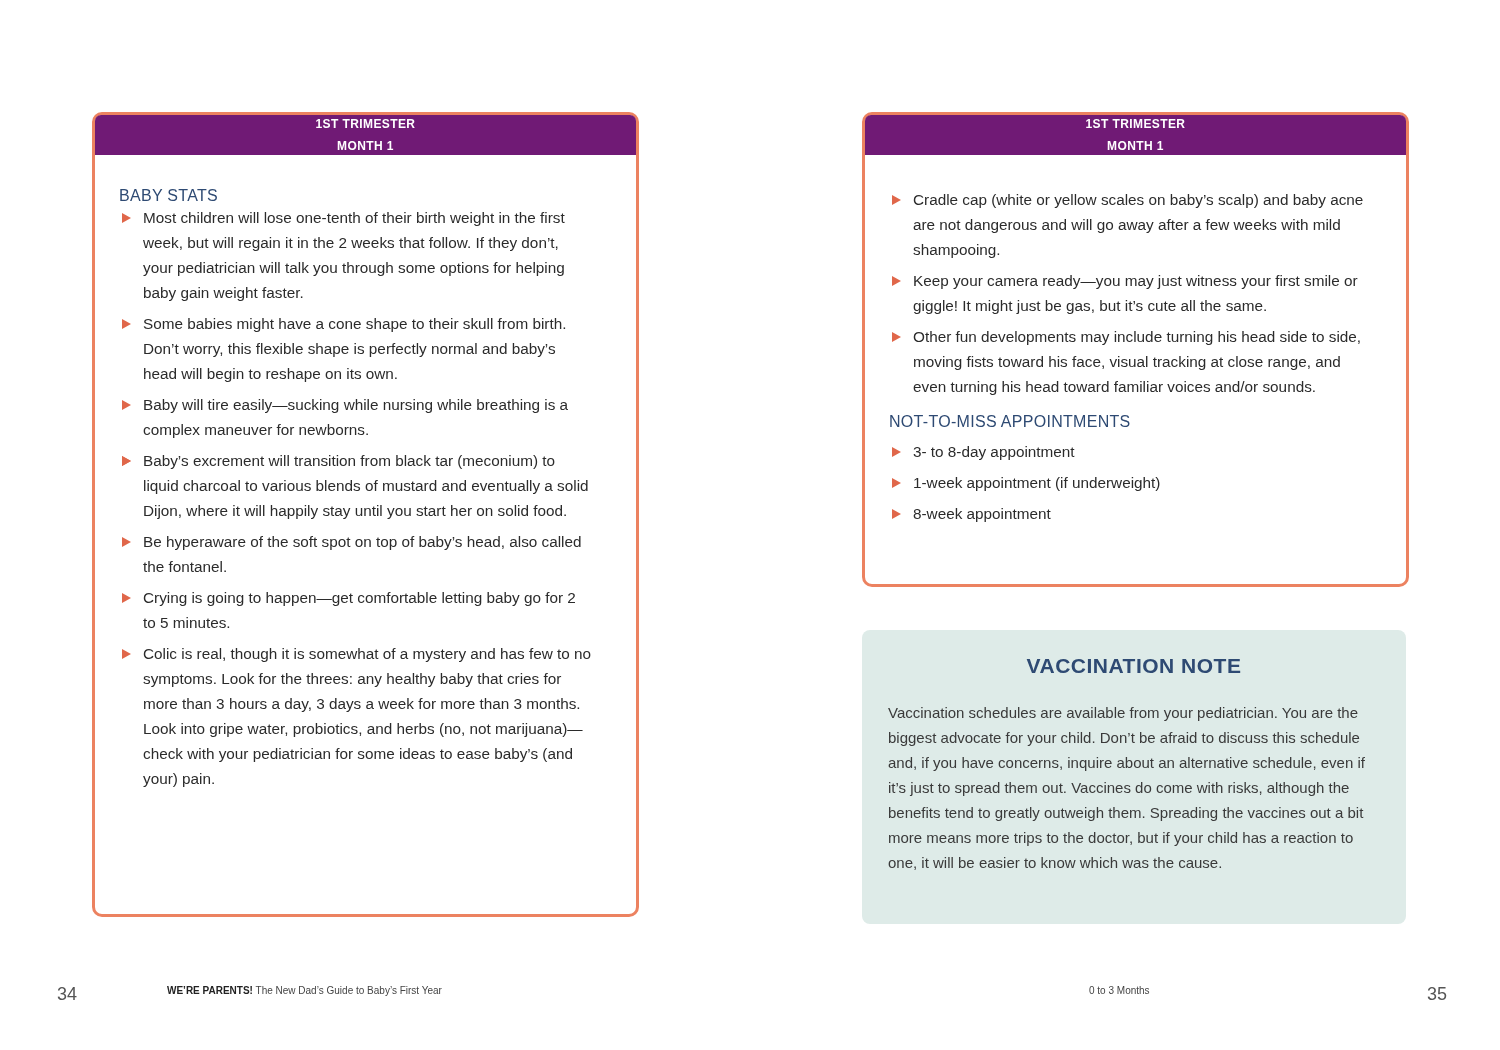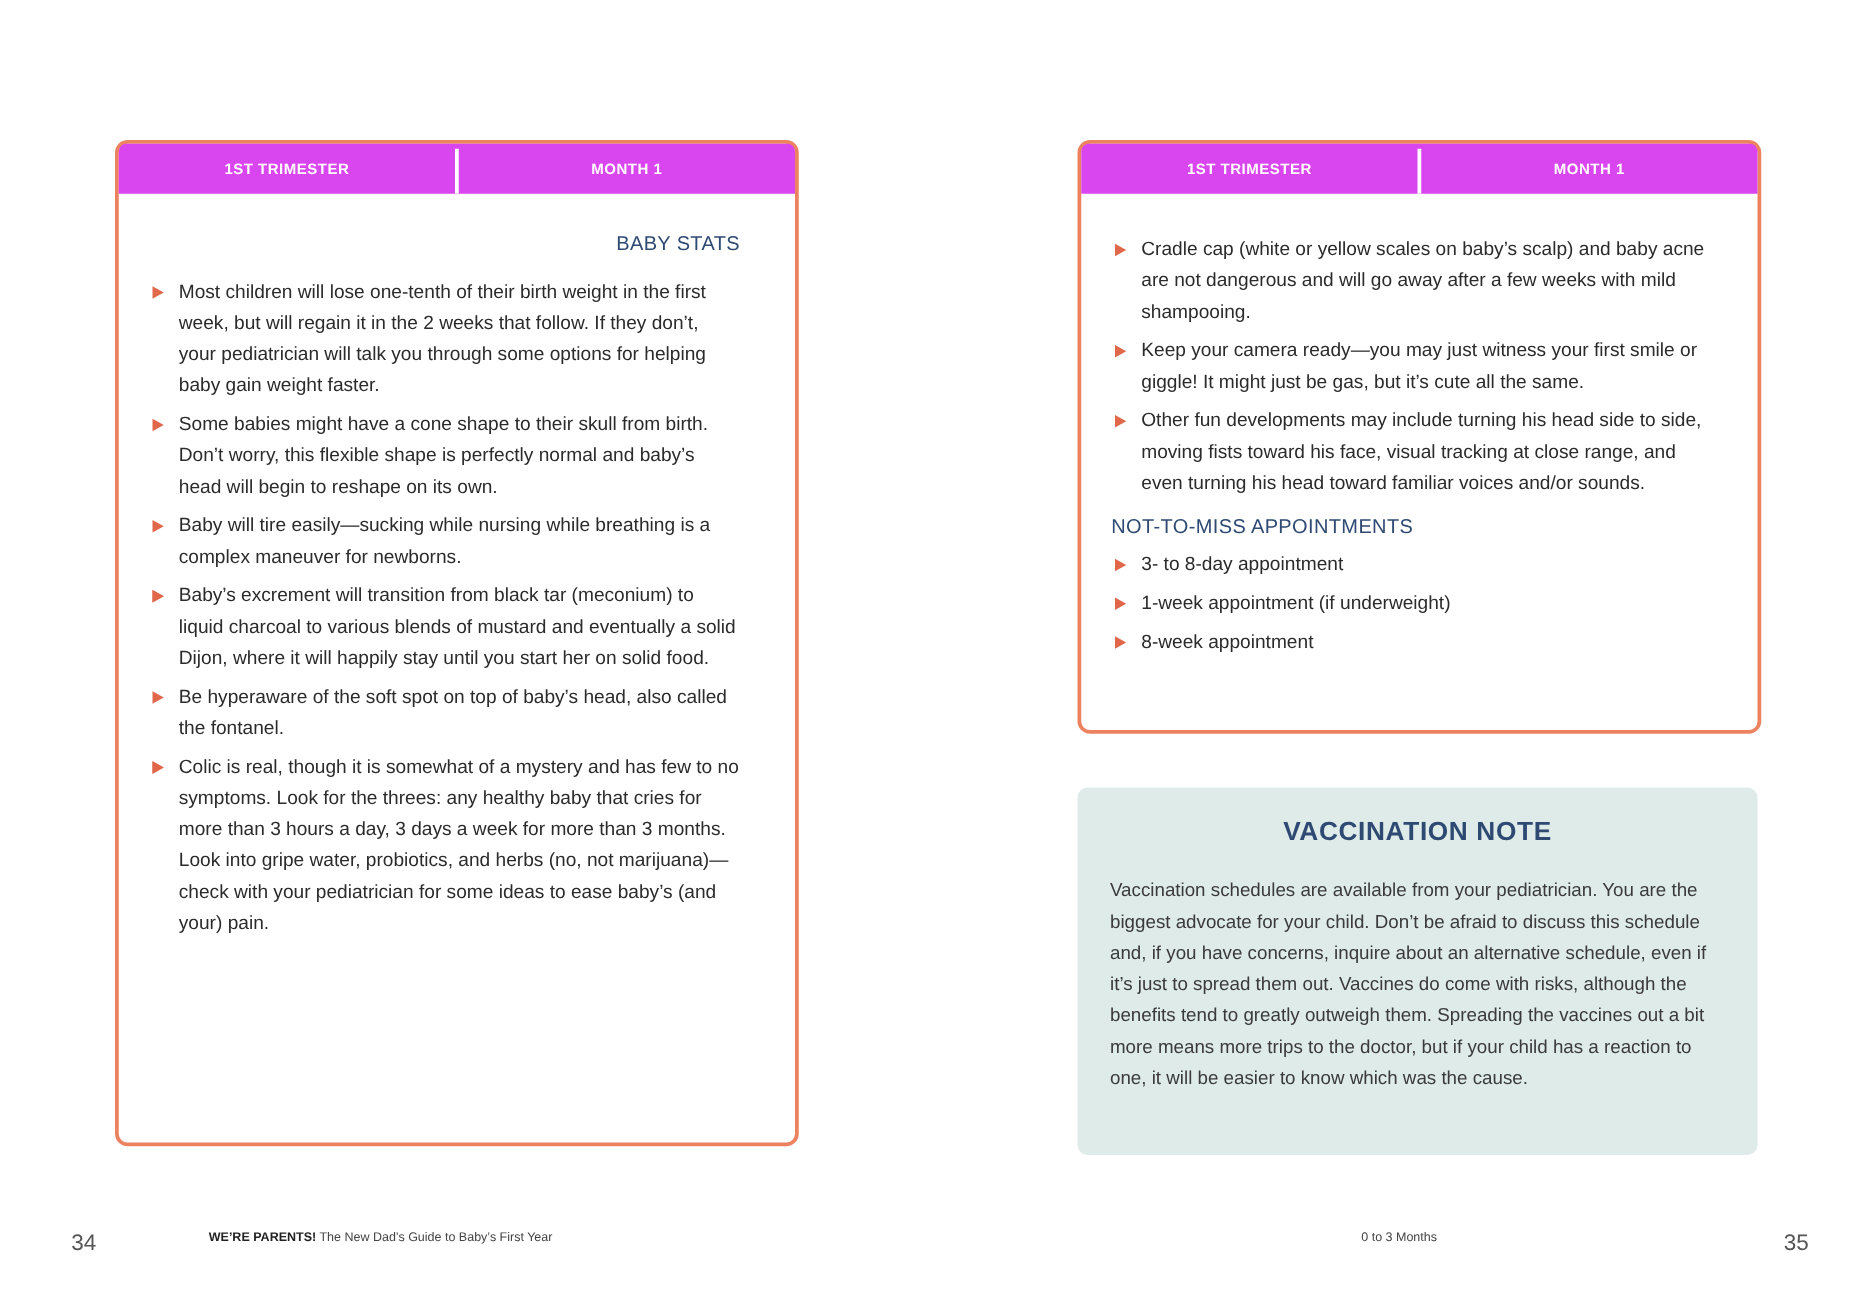--- a/index.html
+++ b/index.html
@@ -13,23 +13,24 @@
   }
   .card {
     position: absolute;
     box-sizing: border-box;
     border: 3px solid #ec8260;
     border-radius: 10px;
     background: #fff;
   }
   .card-header {
     height: 40px;
-    background: #d946ef;
+    background: #701a75;
     display: flex;
     border-radius: 6px 6px 0 0;
+    flex-direction: column;
   }
   .card-header .tab {
     flex: 1;
     display: flex;
     align-items: center;
     justify-content: center;
     color: #fff;
     font-weight: bold;
     font-size: 12px;
     letter-spacing: 0.4px;
@@ -106,29 +107,29 @@
 </head>
 <body>
 
 <div class="card" style="left:92px; top:112px; width:547px; height:805px;">
   <div class="card-header">
     <div class="tab">1ST TRIMESTER</div>
     <div class="divider"></div>
     <div class="tab">MONTH 1</div>
   </div>
   <div style="padding: 32px 44px 0 24px;">
-    <h2 class="section-title" style="margin-bottom:16px;text-align:right;">BABY STATS</h2>
+    <h2 class="section-title" style="margin-bottom:0;">BABY STATS</h2>
     <ul class="bullets">
       <li><span class="tri"></span><span>Most children will lose one-tenth of their birth weight in the first week, but will regain it in the 2 weeks that follow. If they don’t, your pediatrician will talk you through some options for helping baby gain weight faster.</span></li>
       <li><span class="tri"></span><span>Some babies might have a cone shape to their skull from birth. Don’t worry, this flexible shape is perfectly normal and baby’s head will begin to reshape on its own.</span></li>
       <li><span class="tri"></span><span>Baby will tire easily—sucking while nursing while breathing is a complex maneuver for newborns.</span></li>
       <li><span class="tri"></span></li>
       <li><span class="tri"></span><span>Baby’s excrement will transition from black tar (meconium) to liquid charcoal to various blends of mustard and eventually a solid Dijon, where it will happily stay until you start her on solid food.</span></li>
       <li><span class="tri"></span><span>Be hyperaware of the soft spot on top of baby’s head, also called the fontanel.</span></li>
-      <li><span class="tri"></span></li>
+      <li><span class="tri"></span><span>Crying is going to happen—get comfortable letting baby go for 2 to 5 minutes.</span></li>
       <li><span class="tri"></span><span>Colic is real, though it is somewhat of a mystery and has few to no symptoms. Look for the threes: any healthy baby that cries for more than 3 hours a day, 3 days a week for more than 3 months. Look into gripe water, probiotics, and herbs (no, not marijuana)—check with your pediatrician for some ideas to ease baby’s (and your) pain.</span></li>
     </ul>
   </div>
 </div>
 
 <div class="card" style="left:862px; top:112px; width:547px; height:475px;">
   <div class="card-header">
     <div class="tab">1ST TRIMESTER</div>
     <div class="divider"></div>
     <div class="tab">MONTH 1</div>

